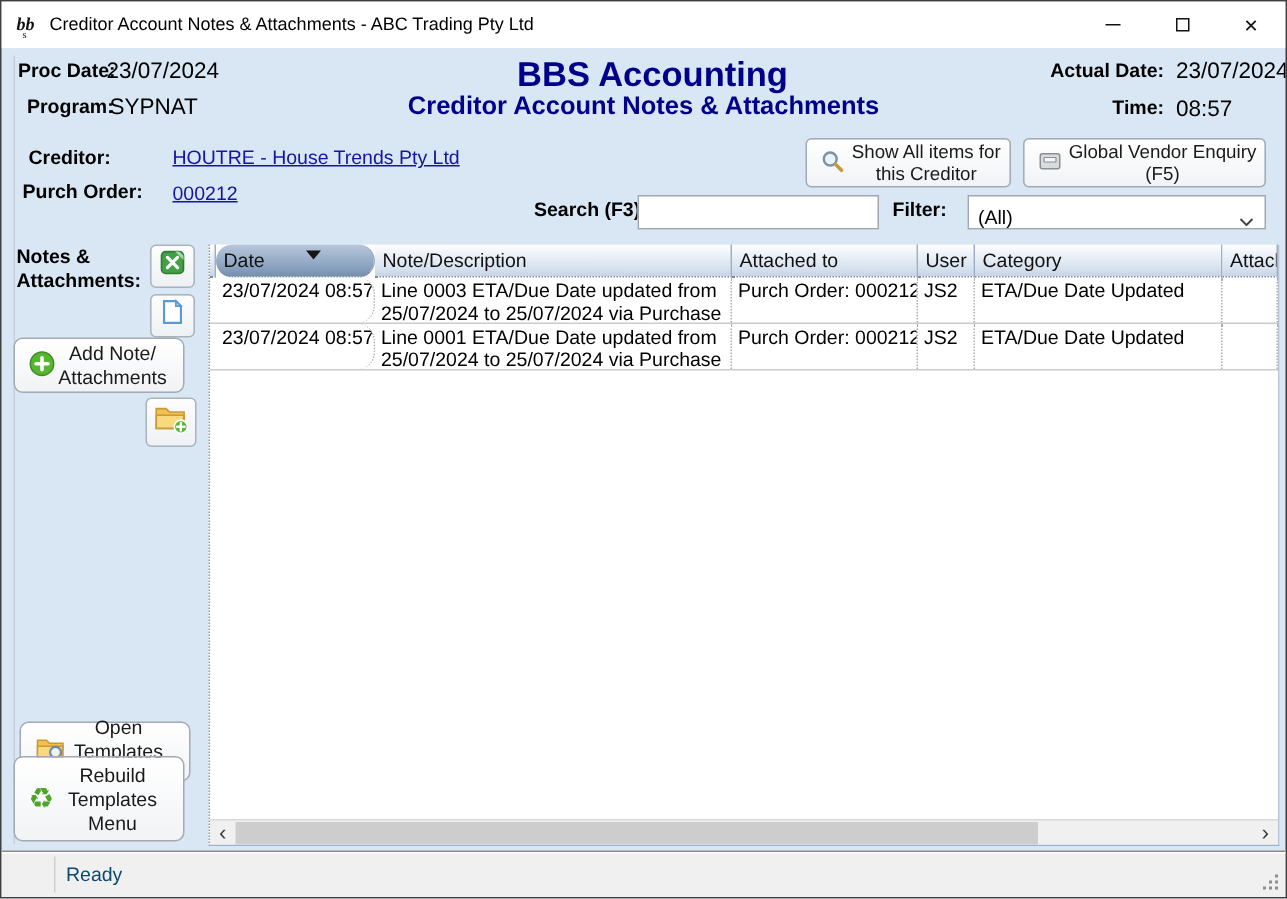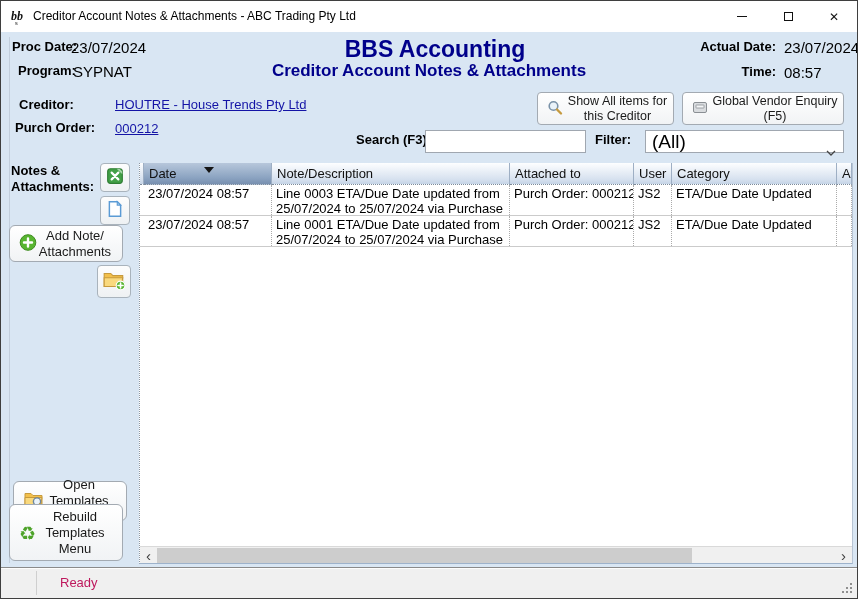--- a/index.html
+++ b/index.html
@@ -34,56 +34,56 @@
   .btn .icon-slot { position:absolute; left:9px; top:50%; transform:translateY(-50%); }
   .btn .btn-label { flex:1; text-align:center; line-height:15px; padding-left:24px; padding-right:0; }
   .side-btn { border-radius:6px; }
   .side-btn .btn-label { padding-left:24px; padding-right:6px; line-height:16px; font-size:13px; }
   .icon-btn {
     position:absolute; border:1px solid #a9b3bc; border-radius:4px;
     background:linear-gradient(#fdfdfd,#eef1f3); display:flex; align-items:center; justify-content:center; cursor:pointer;
   }
   
   .search-input { position:absolute; border:1px solid #a0a7b0; background:#fff; font-size:13px; padding:0 4px; font-family:"Liberation Sans",sans-serif; }
-  .select { position:absolute; border:1px solid #a0a7b0; background:#fff; font-size:19px;
-    display:flex; align-items:flex-start; padding-left:6px; cursor:pointer; }
+  .select { position:absolute; border:1px solid #a0a7b0; background:#fff; font-size:13px;
+    display:flex; align-items:flex-end; padding-left:6px; cursor:pointer; }
   .select .chev { position:absolute; right:7px; top:8px; }
   
   .tablewrap { position:absolute; left:138px; top:162px; width:714px; height:401px;
     background:#fff; border-left:1px dotted #8c97a3; border-right:1px solid #b7c4d4; border-bottom:1px solid #9db2cb; }
   .thead { display:flex; height:22px; }
   .th { position:relative; font-size:13px; color:#111; padding:3px 0 0 5px;
     background:linear-gradient(#fdfeff,#d6e1ef 78%,#c5d4e6);
     border-right:1px solid #9eafc4; border-bottom:1px dotted #7d8a99;
     white-space:nowrap; overflow:hidden; cursor:pointer; }
   .th.sorted { background:linear-gradient(#b7c7db,#8ba3c1 70%,#7890b0); }
   .sort-tri { position:absolute; left:60px; top:4px; width:0; height:0;
     border-left:5px solid transparent; border-right:5px solid transparent; border-top:6px solid #151515; }
   .trow { display:flex; height:31px; border-bottom:1px solid #cbcbcb; cursor:pointer; }
   .td { font-size:13px; line-height:15px; color:#000000; padding:1px 3px 0 4px;
     border-right:1px dotted #ababab; overflow:hidden; }
   .w-spacer { width:4px; padding:0; border-right:none; }
   .thead .w-spacer { border-right:1px solid #9eafc4; }
-  .w-date { width:128px; white-space:nowrap; }
+  .w-date { width:106px; white-space:nowrap;border-radius:11px; }
   .w-note { width:238px; }
   .w-att  { width:124px; white-space:nowrap; }
   .w-user { width:38px;  white-space:nowrap; }
   .w-cat  { width:165px; white-space:nowrap; }
   .w-file { flex:1; white-space:nowrap; }
   
   .hscroll { position:absolute; left:0; right:0; bottom:0; height:17px; background:#f0f0f0; border-top:1px solid #d9d9d9; }
   .sarrow { position:absolute; top:0; width:17px; height:17px; display:flex; align-items:center; justify-content:center;
     color:#404040; font-size:15px; cursor:pointer; }
   .sarrow.left { left:0; } .sarrow.right { right:0; }
   .sthumb { position:absolute; left:17px; top:1px; width:535px; height:15px; background:#cdcdcd; cursor:pointer; }
   
   .statusbar { position:absolute; left:0; right:0; bottom:0; height:31px; background:#f0f0f0;
     border-top:1px solid #8a8a8a; box-shadow:inset 0 1px 0 #fdfdfd; }
   .status-div { position:absolute; left:35px; top:3px; bottom:3px; width:1px; background:#cfcfcf; }
-  .status-text { position:absolute; left:43px; top:0; line-height:30px; font-size:13px; color:#be185d;margin-left:16px; }
+  .status-text { position:absolute; left:43px; top:0; line-height:30px; font-size:13px; color:#0c4a6e; }
   .grip { position:absolute; right:5px; bottom:13px; width:2px; height:2px; background:#8f8f8f;
     box-shadow:-4px 4px #8f8f8f, 0 4px #8f8f8f, -8px 8px #8f8f8f, -4px 8px #8f8f8f, 0 8px #8f8f8f; }
   .panel-line { position:absolute; left:8px; top:36px; height:526px; width:1px; background:#c3cfdd; }
   .recycle { font-size:19px; color:#4ea32a; line-height:1; }
   .notes-lbl { position:absolute; left:10px; top:162px; width:92px; font-size:13px; font-weight:bold; line-height:16px; color:#000; }
 </style>
 </head>
 <body>
 
 <div class="window">

